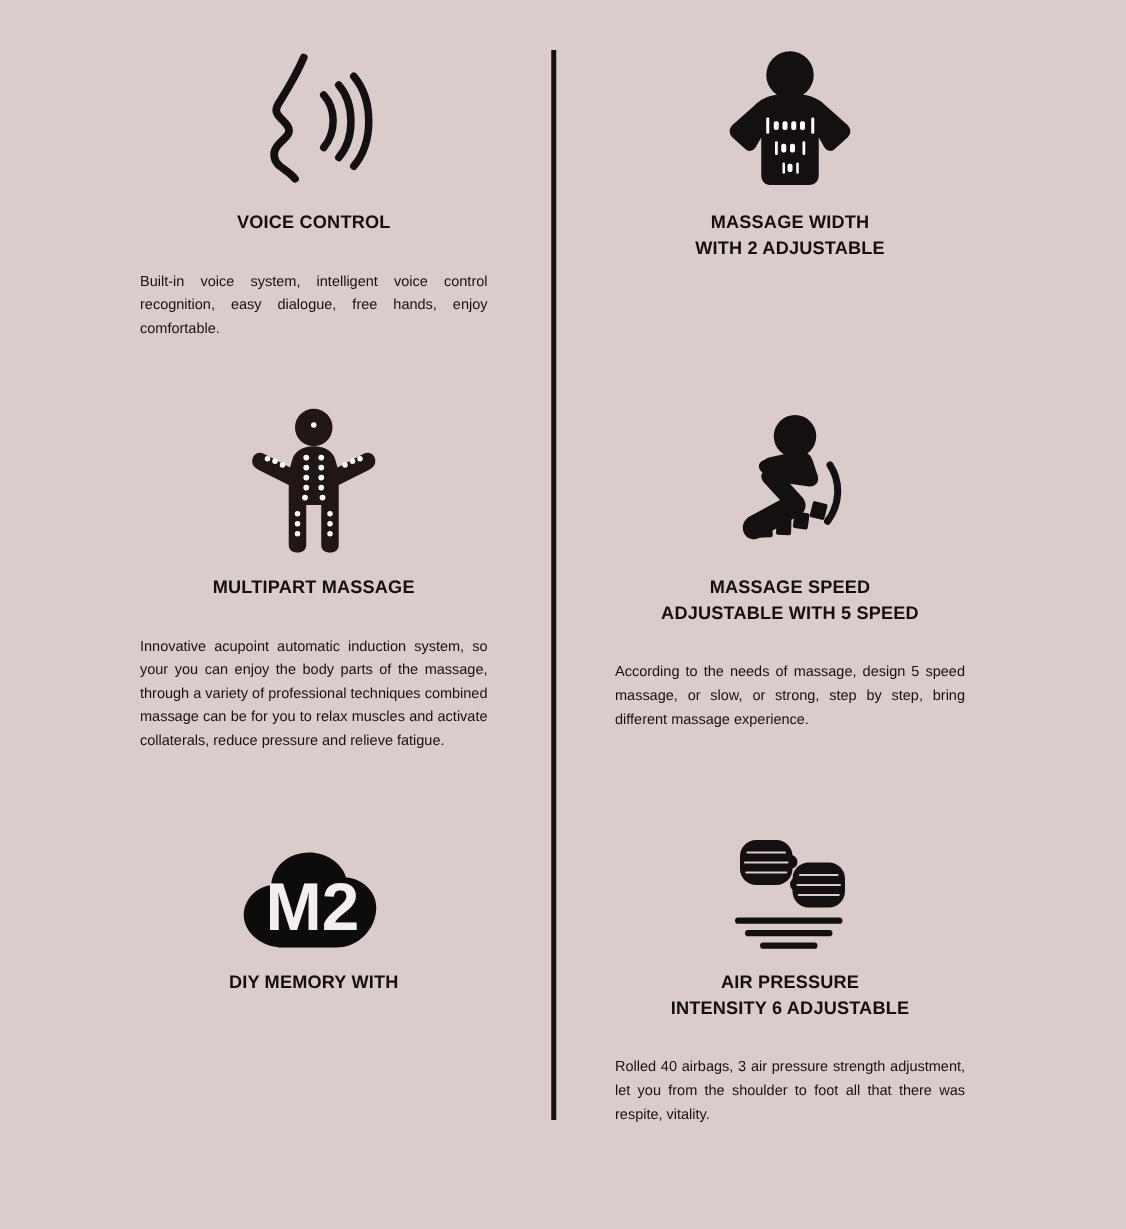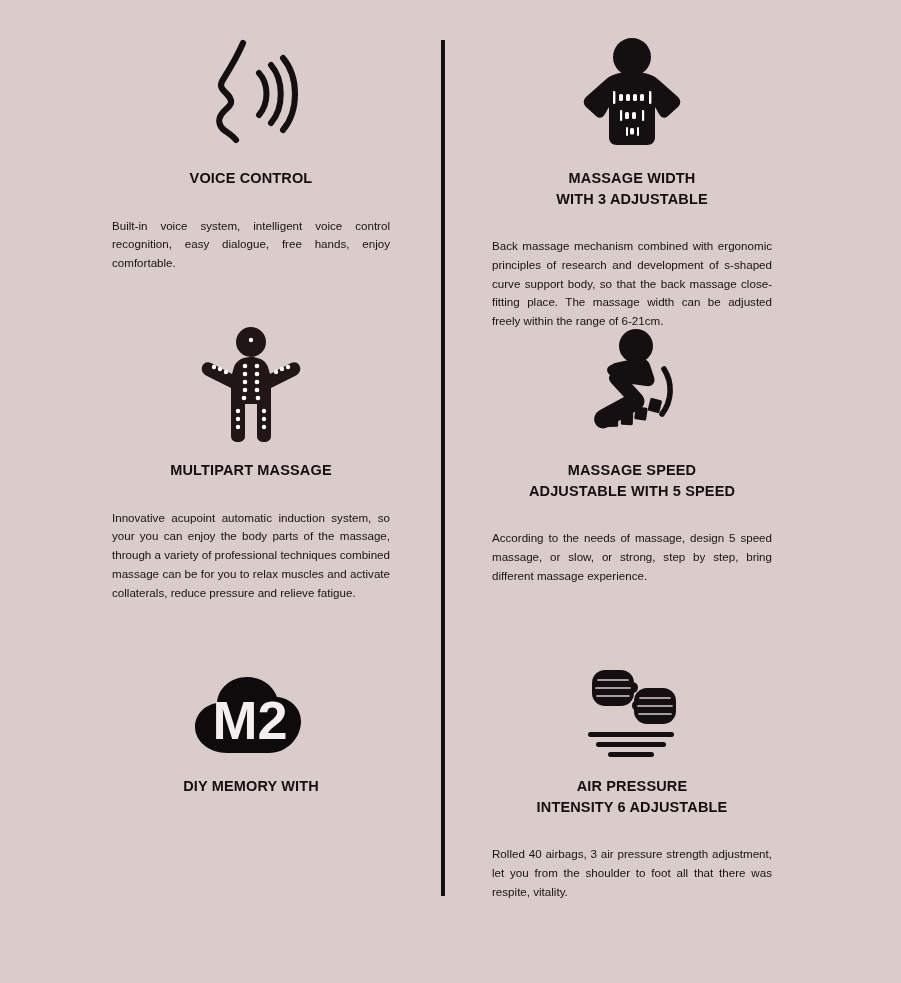--- a/index.html
+++ b/index.html
@@ -40,21 +40,21 @@
   
   .col-left  { left: 112px;  width: 278px; }
   .col-right { left: 492px;  width: 280px; }
 
   .row-1 { top: 34px; }
   .row-2 { top: 326px; }
   .row-3 { top: 664px; }
 
   .icon-wrap {
     display: flex;
-    align-items: center;
+    align-items: flex-end;
     justify-content: center;
     height: 118px;
   }
   .icon-wrap.short { height: 96px; }
   .panel-title {
     text-align: center;
     font-weight: bold;
     font-size: 14.5px;
     letter-spacing: 0.15px;
     line-height: 20.5px;
@@ -115,22 +115,21 @@
               <rect x="45" y="75" width="4" height="7" rx="1.6"></rect>
               <rect x="52" y="75" width="4" height="7" rx="1.6"></rect>
               <rect x="46" y="90" width="2" height="9" rx="1"></rect>
               <rect x="57" y="90" width="2" height="9" rx="1"></rect>
               <rect x="50" y="91" width="4" height="6.5" rx="1.6"></rect>
             </g>
           </svg>
         </span>
       </div>
       <div class="panel-title">MASSAGE WIDTH
-WITH 3 ADJUSTABLE</div>
-      <div class="panel-body">Back massage mechanism combined with ergonomic principles of research and development of s-shaped curve support body, so that the back massage close-fitting place. The massage width can be adjusted freely within the range of 6-21cm.</div>
+WITH 2 ADJUSTABLE</div>
     </div>
 
     <div class="panel col-left row-2">
       <div class="icon-wrap">
         <span>
           <svg width="100" height="118" viewBox="0 0 100 118">
             <circle cx="50" cy="16" r="15" fill="#211616"></circle>
             <path d="M50 31 C41 31 35 35 33 41 L31 48 L10 37 C6 35 2 37 1 41 C0 45 2 48 6 50 L30 62 L30 110 C30 114 33 116 37 116 C41 116 44 114 44 110 L44 78 L56 78 L56 110 C56 114 59 116 63 116 C67 116 70 114 70 110 L70 62 L94 50 C98 48 100 45 99 41 C98 37 94 35 90 37 L69 48 L67 41 C65 35 59 31 50 31 Z" fill="#211616"></path>
             <g fill="#ffffff">
               <circle cx="50" cy="14" r="2.2"></circle>

